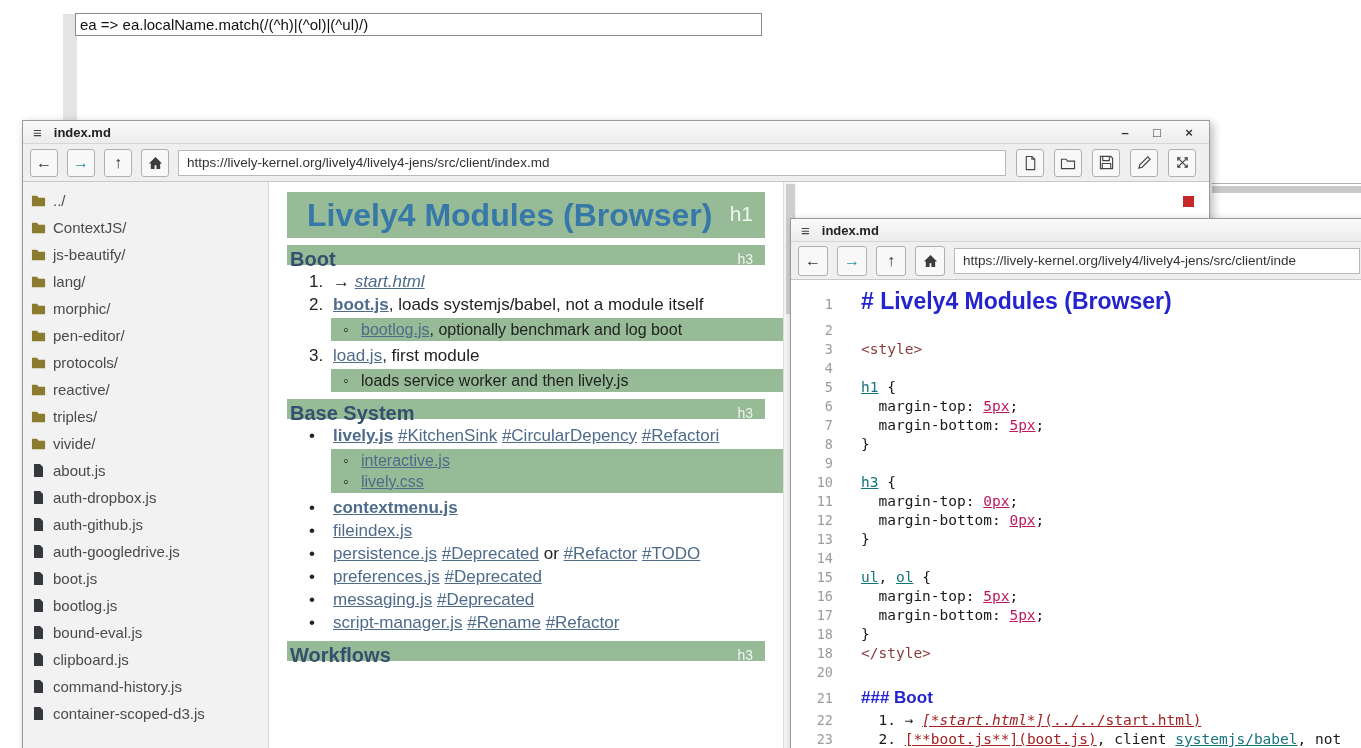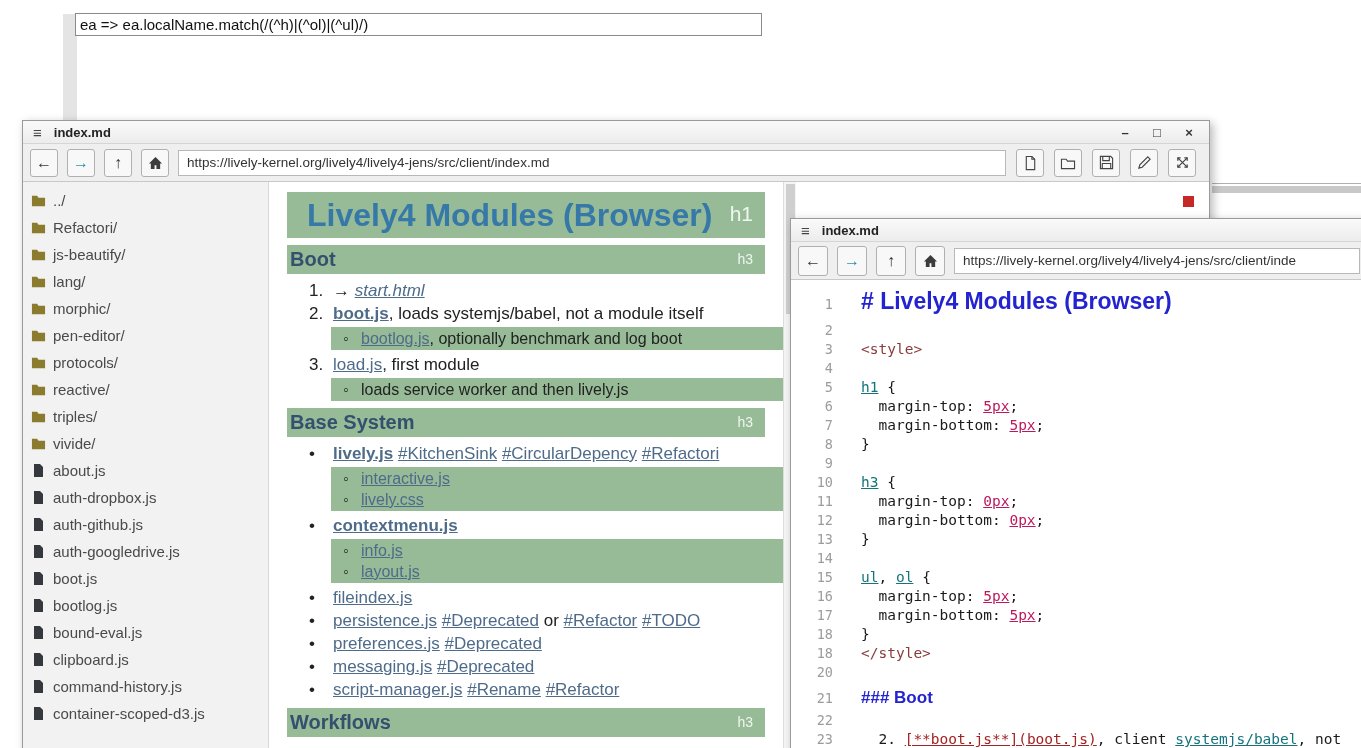--- a/index.html
+++ b/index.html
@@ -47,21 +47,21 @@
   .sb-ico{width:16px;display:flex;justify-content:center;}
 
   
   .markdown-view{padding:10px 14px 0 18px;width:514px;overflow:hidden;position:relative;}
   .md-scrollbar{position:absolute;right:0;top:0;bottom:0;width:13px;background:#f5f5f5;border-left:1px solid #ddd;}
   .md-scrollbar .thumb{width:9px;height:130px;background:#cfcfcf;margin:2px auto 0;}
   .band{background:#97bb97;position:relative;width:478px;}
   .band-h1{height:46px;margin-bottom:7px;}
   .band-h1 .band-text{font-size:32px;font-weight:bold;color:#3679a8;line-height:46px;padding-left:20px;display:block;white-space:nowrap;}
   .badge-h1{position:absolute;right:12px;top:10px;font-size:21px;color:rgba(255,255,255,.85);}
-  .band-h3{height:29px;margin:7px 0 5px;}
+  .band-h3{height:20px;margin:7px 0 5px;}
   .band-h3 .band-text{font-size:20px;font-weight:bold;color:#33506e;line-height:29px;padding-left:3px;display:block;}
   .badge-h3{position:absolute;right:12px;top:6px;font-size:14px;color:rgba(255,255,255,.85);}
   .md-li{font-size:17px;line-height:23px;color:#222;padding-left:22px;white-space:nowrap;overflow:hidden;width:478px;}
   .md-marker{display:inline-block;min-width:24px;}
   .mdp.link{color:#4e6b8a;text-decoration:underline;}
   .mdp.bold{font-weight:bold;}
   .mdp.italic{font-style:italic;}
   .subbox{background:#97bb97;width:516px;margin:2px 0 3px 44px;position:relative;padding:1px 0;}
   .sub-li{font-size:16px;line-height:21px;color:#222;padding-left:12px;white-space:nowrap;overflow:hidden;}
   .sub-li .md-marker{min-width:18px;}
@@ -157,21 +157,21 @@
             </svg>
           </span>
           <span class="sb-label">../</span>
         </div>
         <div class="sb-item">
           <span class="sb-ico">
             <svg width="15" height="13" viewBox="0 0 16 13">
               <path d="M1 1.5h5.5l1.5 2h7v9H1z" fill="#8a7b2e"></path>
             </svg>
           </span>
-          <span class="sb-label">Refactori/</span>
+          <span class="sb-label">ContextJS/</span>
         </div>
         <div class="sb-item">
           <span class="sb-ico">
             <svg width="15" height="13" viewBox="0 0 16 13">
               <path d="M1 1.5h5.5l1.5 2h7v9H1z" fill="#8a7b2e"></path>
             </svg>
           </span>
           <span class="sb-label">js-beautify/</span>
         </div>
         <div class="sb-item">
@@ -333,25 +333,20 @@
         <div class="band band-h3">
           <span class="band-text">Base System</span>
           <span class="band-badge badge-h3">h3</span>
         </div>
         <div class="md-li"><span class="md-marker">•</span><span class="mdp link bold">lively.js</span><span class="mdp "> </span><span class="mdp link">#KitchenSink</span><span class="mdp "> </span><span class="mdp link">#CircularDepency</span><span class="mdp "> </span><span class="mdp link">#Refactori</span></div>
         <div class="subbox">
           <div class="sub-li"><span class="md-marker">◦</span><span class="mdp link">interactive.js</span></div>
           <div class="sub-li"><span class="md-marker">◦</span><span class="mdp link">lively.css</span></div>
         </div>
         <div class="md-li"><span class="md-marker">•</span><span class="mdp link bold">contextmenu.js</span></div>
-        <div class="subbox">
-          <div class="sub-li"><span class="md-marker">◦</span><span class="mdp link">info.js</span></div>
-          <div class="sub-li"><span class="md-marker">◦</span><span class="mdp link">layout.js</span></div>
-          <span class="band-badge badge-ul">ul</span>
-        </div>
         <div class="md-li"><span class="md-marker">•</span><span class="mdp link">fileindex.js</span></div>
         <div class="md-li"><span class="md-marker">•</span><span class="mdp link">persistence.js</span><span class="mdp "> </span><span class="mdp link">#Deprecated</span><span class="mdp "> or </span><span class="mdp link">#Refactor</span><span class="mdp "> </span><span class="mdp link">#TODO</span></div>
         <div class="md-li"><span class="md-marker">•</span><span class="mdp link">preferences.js</span><span class="mdp "> </span><span class="mdp link">#Deprecated</span></div>
         <div class="md-li"><span class="md-marker">•</span><span class="mdp link">messaging.js</span><span class="mdp "> </span><span class="mdp link">#Deprecated</span></div>
         <div class="md-li"><span class="md-marker">•</span><span class="mdp link">script-manager.js</span><span class="mdp "> </span><span class="mdp link">#Rename</span><span class="mdp "> </span><span class="mdp link">#Refactor</span></div>
         <div class="band band-h3">
           <span class="band-text">Workflows</span>
           <span class="band-badge badge-h3">h3</span>
         </div>
       </div>
@@ -466,19 +461,20 @@
       <div class="ed-row ">
         <span class="gutter">20</span>
         <span class="code"></span>
       </div>
       <div class="ed-row row-h3">
         <span class="gutter">21</span>
         <span class="code"><span class="tok md-h3">### Boot</span></span>
       </div>
       <div class="ed-row ">
         <span class="gutter">22</span>
+        <span class="code"><span class="tok ">  1. → </span><span class="tok link italic">[*start.html*]</span><span class="tok link">(../../start.html)</span></span>
       </div>
       <div class="ed-row ">
         <span class="gutter">23</span>
         <span class="code"><span class="tok ">  2. </span><span class="tok link bold">[**boot.js**]</span><span class="tok link">(boot.js)</span><span class="tok ">, client </span><span class="tok tag">systemjs/babel</span><span class="tok ">, not </span></span>
       </div>
     </div>
 </section>
 
 </body></html>

